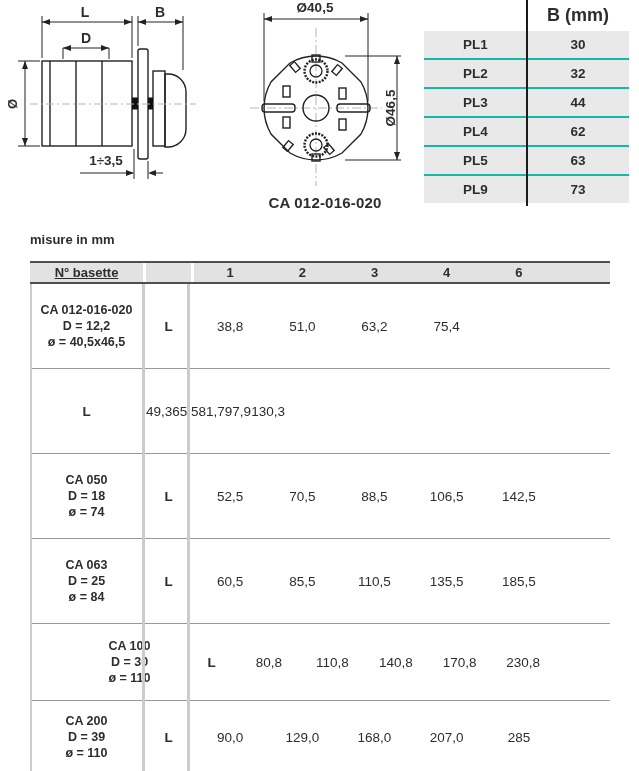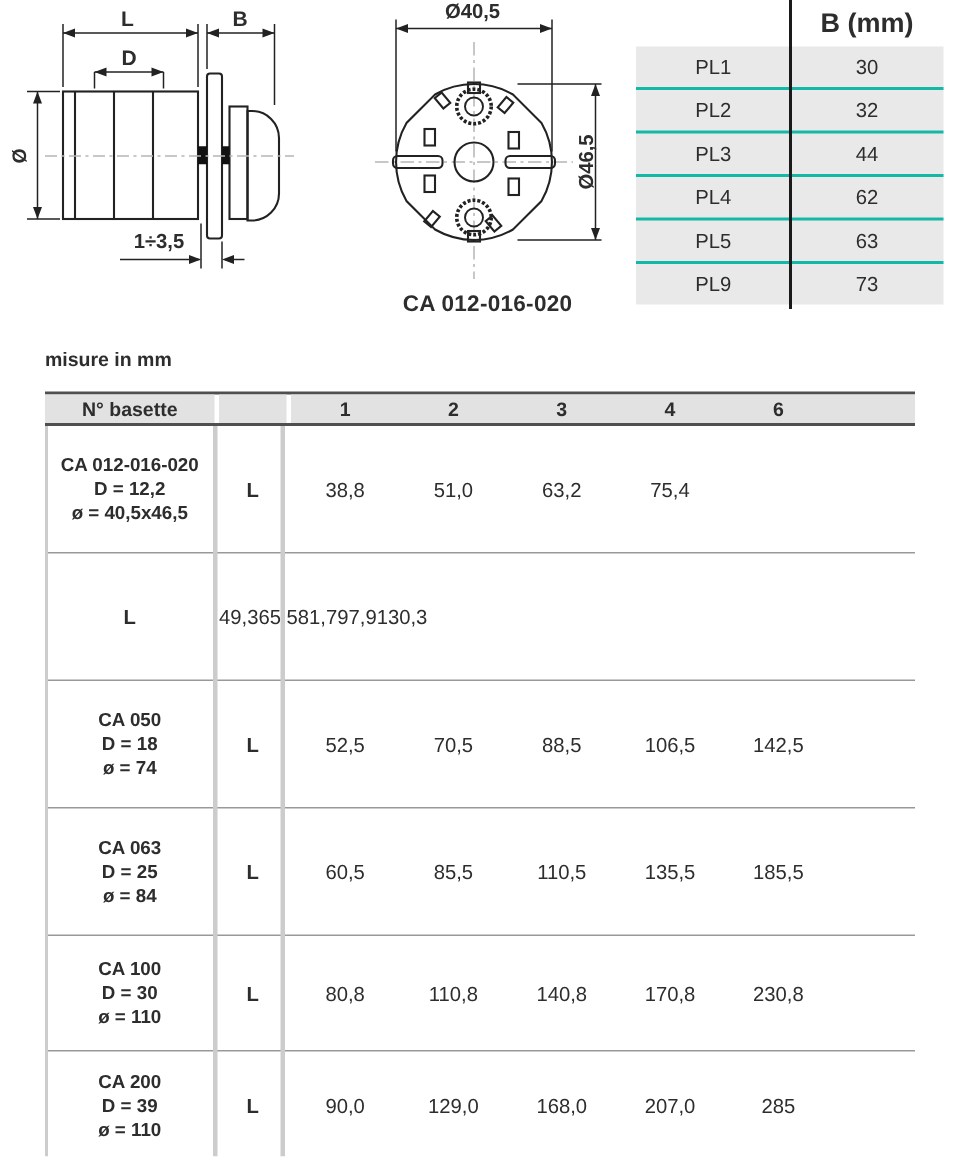--- a/index.html
+++ b/index.html
@@ -19,45 +19,45 @@
 
   
   .b-table{position:absolute;left:424px;top:0;width:205px;height:206px;}
   .bt-vline{position:absolute;left:102px;top:0;bottom:0;width:2px;background:#1a1a1a;}
   .bt-header{display:grid;grid-template-columns:103px 1fr;height:31px;}
   .bt-header .bt-hcell{display:flex;align-items:center;justify-content:center;
     font-size:18px;font-weight:bold;}
   .brow{display:grid;grid-template-columns:103px 1fr;height:27px;background:#e9e9e9;}
   .brow + .brow{border-top:2px solid #14b8a6;}
   .brow div{display:flex;align-items:center;justify-content:center;
-    font-size:13.5px;font-weight:normal;}
+    font-size:13.5px;font-weight:bold;}
 
   
   .units-note{position:absolute;left:30px;top:232px;font-size:13px;font-weight:bold;}
 
   
   .main-table{position:absolute;left:30px;top:261px;width:580px;}
   .mt-vline{position:absolute;top:23px;bottom:0;width:3px;background:#cccccc;}
   .mt-vline.v0{left:0;width:2px;}
   .mt-vline.v1{left:112px;}
   .mt-vline.v2{left:157px;}
   .mt-header{
     display:grid;grid-template-columns:113px 45px 1fr;column-gap:3px;
     border-top:2px solid #4f4f4f;border-bottom:2px solid #4f4f4f;height:19px;
   }
   .mt-header > div{background:#e2e2e2;display:flex;align-items:center;justify-content:center;}
   .mth-vals{display:grid !important;grid-template-columns:repeat(5,1fr);padding-right:55px;}
   .mth-vals span{display:flex;align-items:center;justify-content:center;
     font-size:13px;font-weight:bold;}
-  .mth-c1{font-size:13px;font-weight:bold;}
+  .mth-c1{font-size:13px;font-weight:bold;text-decoration:underline;}
   .mtr{
     display:grid;grid-template-columns:113px 45px 1fr;column-gap:3px;
     height:84px;border-bottom:1px solid #999999;
   }
-  .mtr:nth-last-child(2){height:76px;}
+  .mtr:nth-last-child(2){height:76px;padding-left:43px;}
   .mtr:last-child{height:72px;}
   .mtr-name{display:flex;flex-direction:column;align-items:center;justify-content:center;
     line-height:1.3;font-size:12.5px;font-weight:bold;text-align:center;}
   .mtr-l{display:flex;align-items:center;justify-content:center;
     font-size:13.5px;font-weight:bold;}
   .mtr-vals{display:grid;grid-template-columns:repeat(5,1fr);padding-right:55px;}
   .mtr-vals span{display:flex;align-items:center;justify-content:center;font-size:13.5px;}
 </style>
 </head>
 <body>

